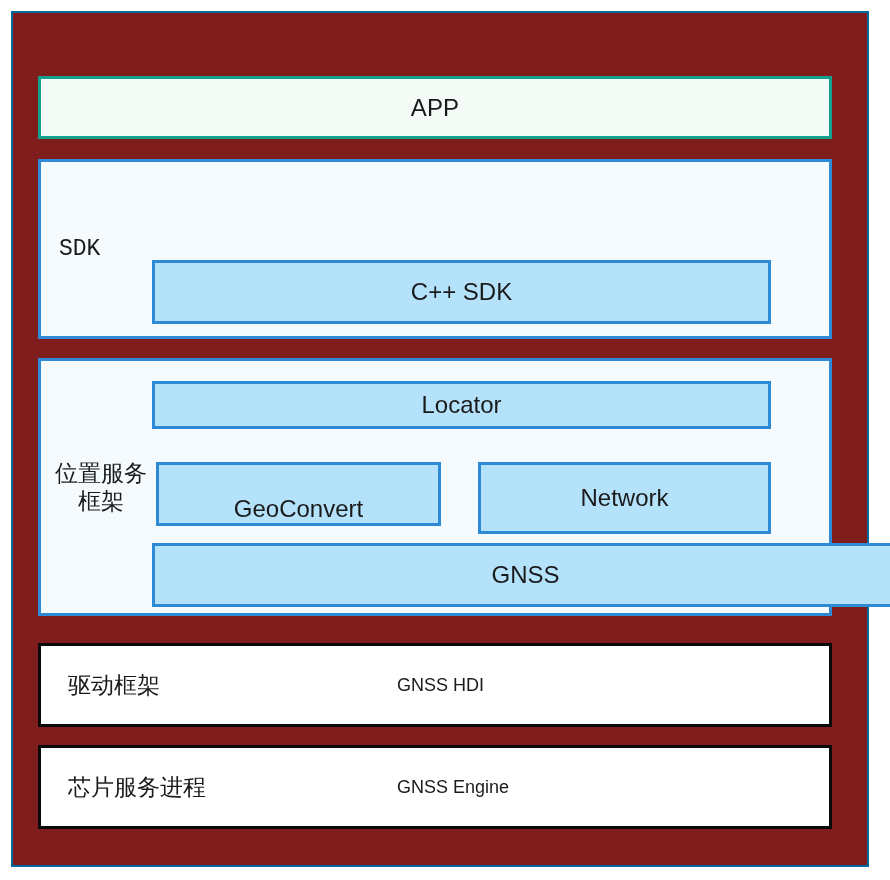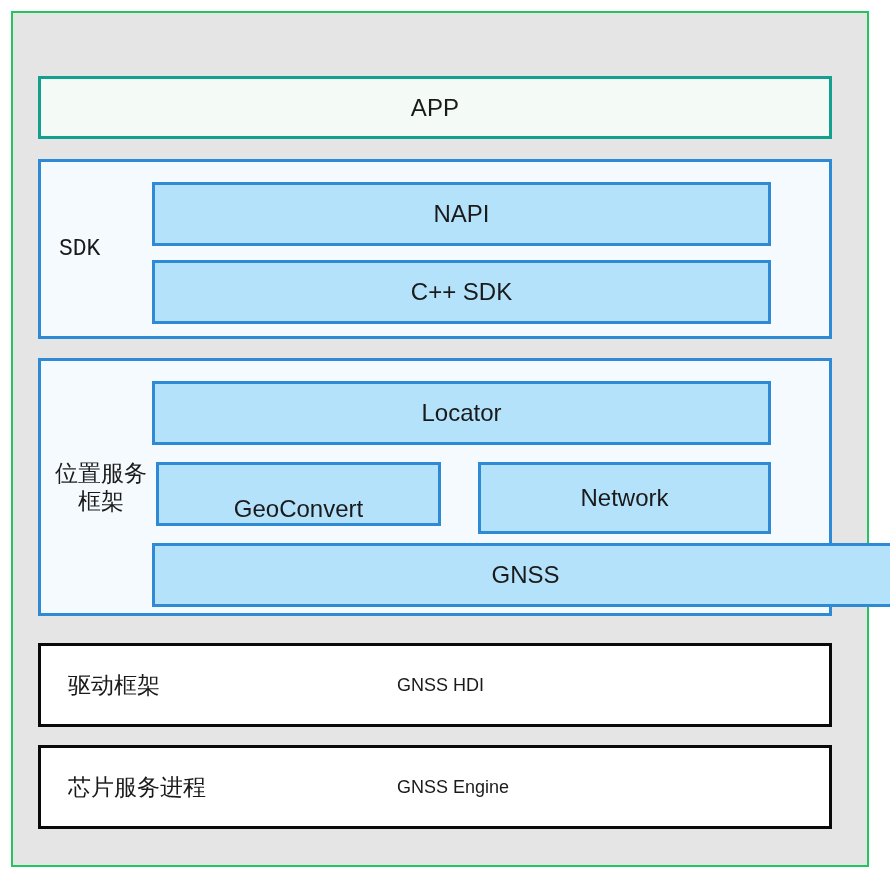--- a/index.html
+++ b/index.html
@@ -16,22 +16,22 @@
   }
 
   
   #diagram-frame {
     position: absolute;
     left: 11px;
     top: 11px;
     width: 858px;
     height: 856px;
     box-sizing: border-box;
-    border: 2px solid #22c55e;
-    background: #e5e5e5;
+    border: 2px solid #0369a1;
+    background: #7f1d1d;
   }
 
   
   .layer {
     position: absolute;
     box-sizing: border-box;
   }
 
   
   .layer-app {
@@ -87,21 +87,21 @@
     justify-content: center;
     font-size: 24px;
     color: #1a1a1a;
   }
 
   
   .mod-napi    { left: 111px; top: 20px;  width: 619px; height: 64px; }
   .mod-cppsdk  { left: 111px; top: 98px;  width: 619px; height: 64px; text-align: center; }
 
   
-  .mod-locator { left: 111px; top: 20px;  width: 619px; height: 64px; }
+  .mod-locator { left: 111px; top: 20px;  width: 619px; height: 48px; }
   .mod-geo     { left: 115px; top: 101px; width: 285px; height: 64px; align-items: flex-end; }
   .mod-network { left: 437px; top: 101px; width: 293px; height: 72px; }
   .mod-gnss    { left: 111px; top: 182px; width: 747px; height: 64px; }
 
   
   .layer-black {
     left: 25px;
     width: 794px;
     height: 84px;
     border: 3px solid #0a0a0a;
@@ -129,23 +129,20 @@
 <body>
 
 <div id="diagram-frame">
 
   <div class="layer layer-app">
     <span class="band-title">APP</span>
   </div>
 
   <div class="layer layer-blue layer-sdk">
     <span class="side-label latin">SDK</span>
-    <div class="module mod-napi">
-      <span>NAPI</span>
-    </div>
     <div class="module mod-cppsdk">
       <span>C++ SDK</span>
     </div>
   </div>
 
   <div class="layer layer-blue layer-lsf">
     <span class="side-label">位置服务
 框架</span>
     <div class="module mod-locator">
       <span>Locator</span>

